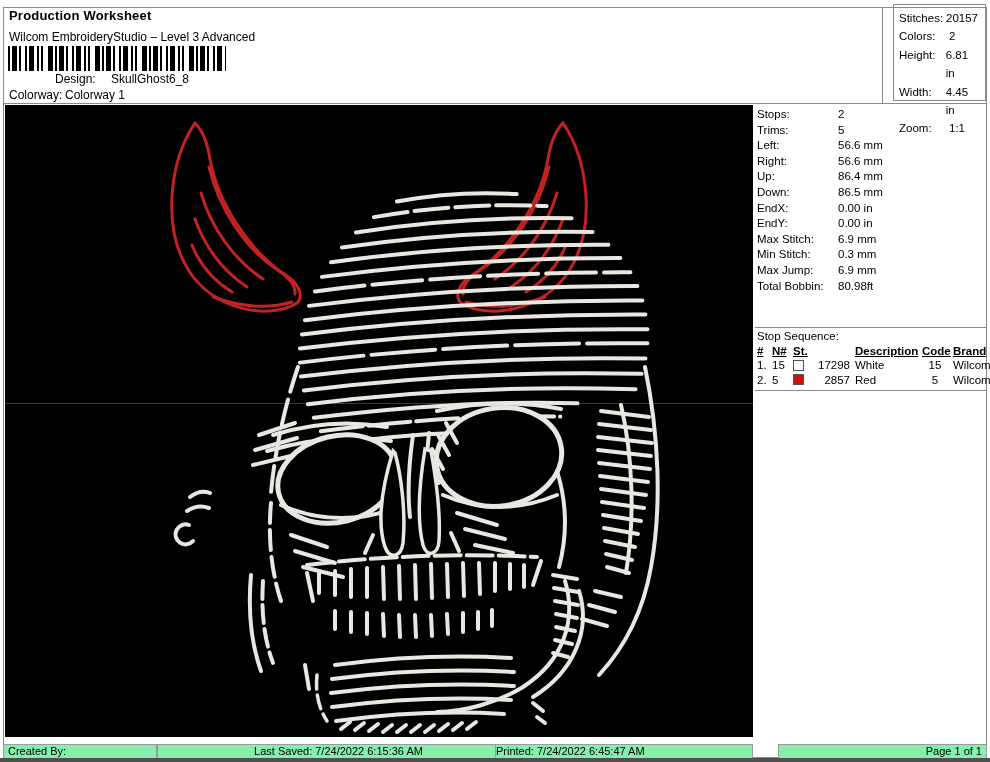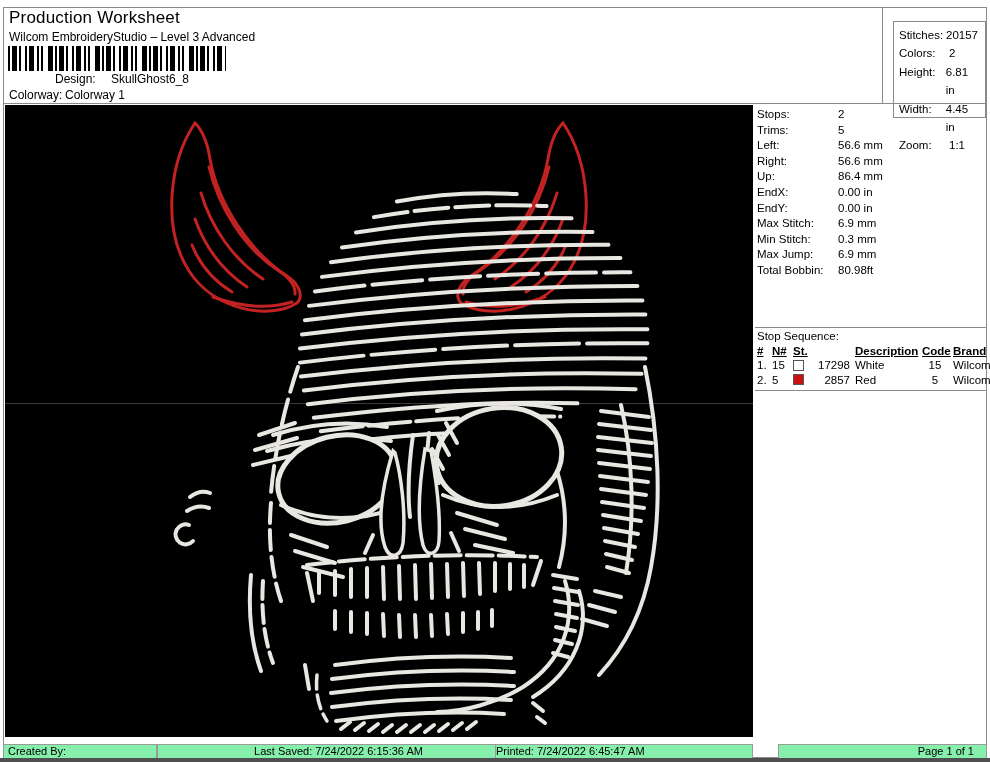--- a/index.html
+++ b/index.html
@@ -10,35 +10,35 @@
     -webkit-font-smoothing:antialiased;
   }
   .abs { position:absolute; }
 
   
   .page-frame { left:3px; top:7px; width:984px; height:751px;
     border:1px solid #8a8a8a; pointer-events:none; }
   .v-sep { left:882px; top:7px; width:0; height:97px; border-left:1px solid #8a8a8a; }
   .header-bottom { left:3px; top:103px; width:984px; height:0; border-top:1px solid #8a8a8a; }
 
-  .title { left:9px; top:8px; font-size:17px; font-weight:normal; letter-spacing:.2px; }
+  .title { left:9px; top:8px; font-size:13px; font-weight:bold; letter-spacing:.2px; }
   .subtitle { left:9px; top:30px; font-size:12px; }
   .barcode { left:8px; top:46px; width:218px; height:25px;
     background:
       repeating-linear-gradient(90deg,
         #000 0 2px, #fff 2px 4px, #000 4px 9px, #fff 9px 11px,
         #000 11px 13px, #fff 13px 17px, #000 17px 19px, #fff 19px 21px,
         #000 21px 26px, #fff 26px 29px, #000 29px 31px, #fff 31px 33px,
         #000 33px 35px, #fff 35px 40px, #000 40px 45px, #fff 45px 47px);
   }
   .meta-row { left:9px; font-size:12px; }
   .meta-row .lbl { display:inline-block; width:56px; }
 
   
-  .stats-box { left:893px; top:21px; width:93px; height:97px;
+  .stats-box { left:893px; top:4px; width:93px; height:97px;
     border:1px solid #8a8a8a; padding:4px 7px 0 5px; font-size:11.5px; }
   .stats-row { display:flex; line-height:18.4px; }
   .stats-row .lbl { width:50px; }
 
   
   .canvas { left:5px; top:105px; width:748px; height:632px; background:var(--canvas-bg,#000); }
   .canvas svg { display:block; width:748px; height:632px; }
 
   
   .machine-panel { left:757px; top:107px; width:229px; font-size:11.5px; }
@@ -58,21 +58,21 @@
   .swatch { display:inline-block; width:11px; height:11px; border:1px solid #555; background:#fff; flex:0 0 auto; }
   .brand-cell { padding-left:5px !important; }
   .seq-bottom-line { left:755px; top:390px; width:231px; height:0; border-top:1px solid #8a8a8a; }
 
   
   .footer-cell { top:744px; height:15px; border:1px solid #9a9a9a; background:#86efac;
     font-size:11px; line-height:13px; overflow:hidden; white-space:nowrap; }
   .fc-1 { left:3px;  width:154px; padding-left:4px; }
   .fc-2 { left:157px; width:363px; text-align:center; }
   .fc-3 { left:495px; width:258px; }
-  .fc-4 { left:778px; width:209px; text-align:right; padding-right:12px; }
+  .fc-4 { left:778px; width:209px; text-align:right; padding-right:4px; }
   .bottom-strip { left:0; top:758px; width:990px; height:4px; background:#4f4f4f; }
 
   
   .stitch { stroke:var(--thread-white,#e9e7e1); stroke-width:4; fill:none; stroke-linecap:round; }
   .horn   { stroke:var(--thread-red,#c32222); stroke-width:3; fill:none; stroke-linecap:round; }
 </style>
 </head>
 <body>
 
 <div class="abs page-frame"></div>
@@ -313,20 +313,24 @@
       <span class="lbl">Left:</span>
       <span>56.6 mm</span>
     </div>
   <div class="m-row">
       <span class="lbl">Right:</span>
       <span>56.6 mm</span>
     </div>
   <div class="m-row">
       <span class="lbl">Up:</span>
       <span>86.4 mm</span>
+    </div>
+  <div class="m-row">
+      <span class="lbl">Down:</span>
+      <span>86.5 mm</span>
     </div>
   <div class="m-row">
       <span class="lbl">EndX:</span>
       <span>0.00 in</span>
     </div>
   <div class="m-row">
       <span class="lbl">EndY:</span>
       <span>0.00 in</span>
     </div>
   <div class="m-row">

